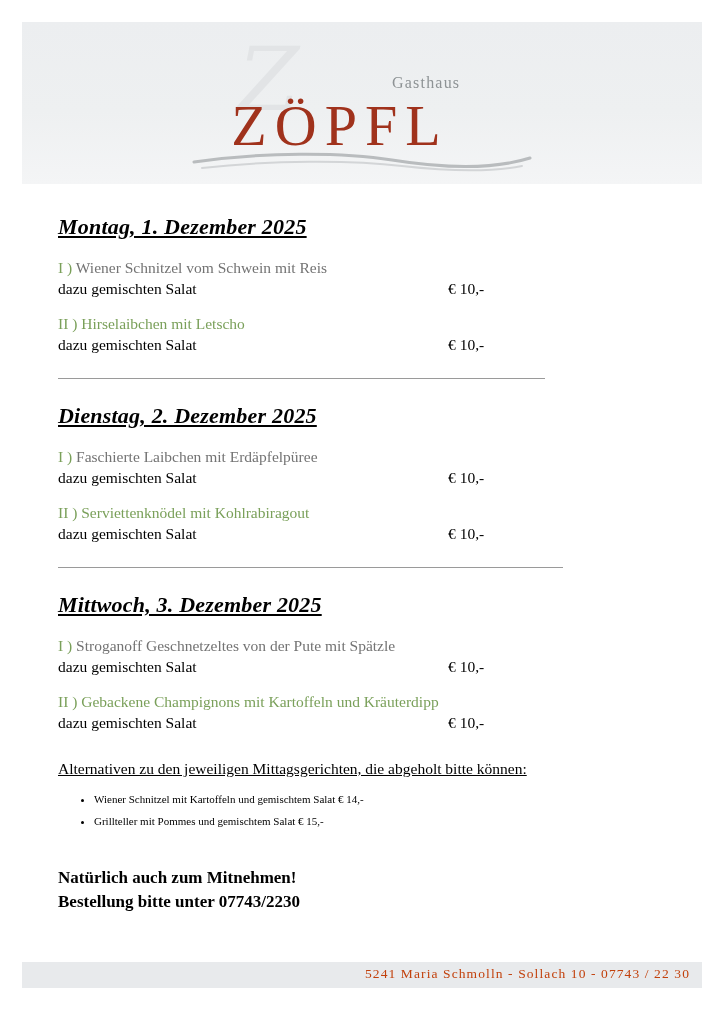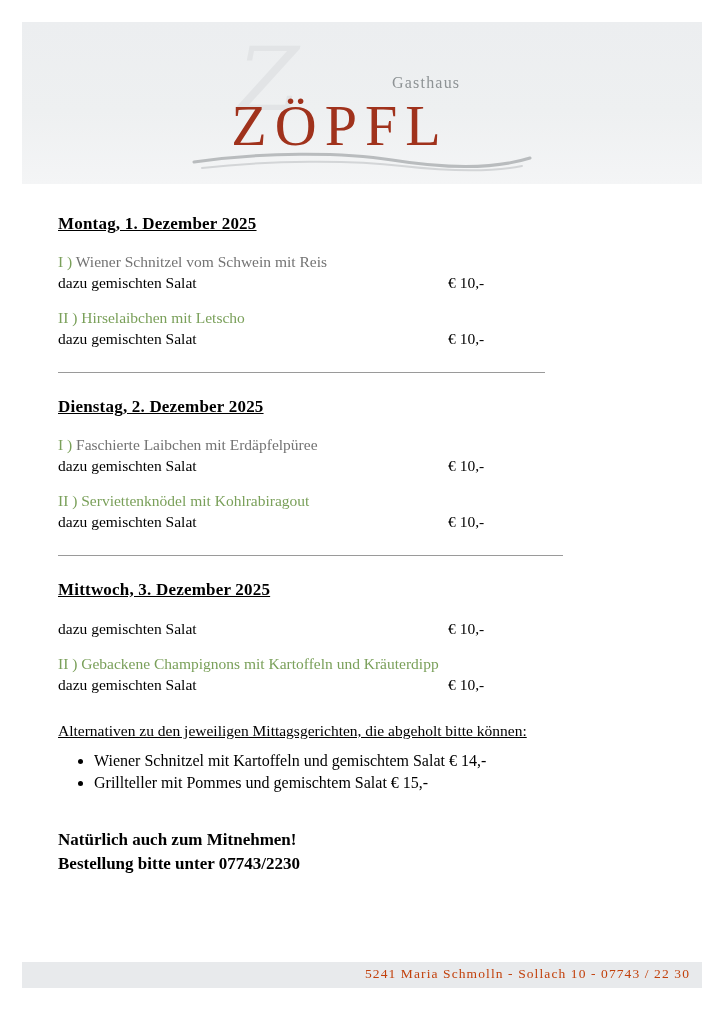--- a/index.html
+++ b/index.html
@@ -78,25 +78,26 @@
   .content {
     position: absolute;
     left: 58px;
     top: 214px;
     width: 610px;
   }
 
   .day-block { margin-bottom: 4px; }
 
   .day-title {
-    font-size: 17px;
+    font-size: 22px;
     font-weight: bold;
     text-decoration: underline;
     margin: 0 0 18px 0;
     letter-spacing: 0.2px;
+    font-style: italic;
   }
 
   .dish {
     margin-bottom: 14px;
   }
   .dish-line {
     font-size: 15.5px;
     line-height: 20px;
     white-space: nowrap;
   }
@@ -127,21 +128,21 @@
   .alt-title {
     font-size: 15.5px;
     text-decoration: underline;
     margin: 26px 0 10px 0;
   }
   .alt-list {
     margin: 0;
     padding-left: 36px;
   }
   .alt-list li {
-    font-size: 16px;
+    font-size: 11px;
     line-height: 22px;
   }
 
   .closing {
     margin-top: 34px;
     font-size: 17px;
     font-weight: bold;
     line-height: 24px;
   }
 
@@ -234,20 +235,24 @@
       </div>
     </div>
   </div>
 
   <div class="divider d2"></div>
 
   <div class="day-block">
     <div class="day-title">Mittwoch, 3. Dezember 2025</div>
 
     <div class="dish dish-one">
+      <div class="dish-line">
+        <span class="roman">I )</span>
+        <span class="dish-name">Stroganoff Geschnetzeltes von der Pute mit Spätzle</span>
+      </div>
       <div class="side-row">
         <span class="side-text">dazu gemischten Salat</span>
         <span class="side-price">€ 10,-</span>
       </div>
     </div>
 
     <div class="dish dish-two">
       <div class="dish-line">
         <span class="roman">II )</span>
         <span class="dish-name">Gebackene Champignons mit Kartoffeln und Kräuterdipp</span>

